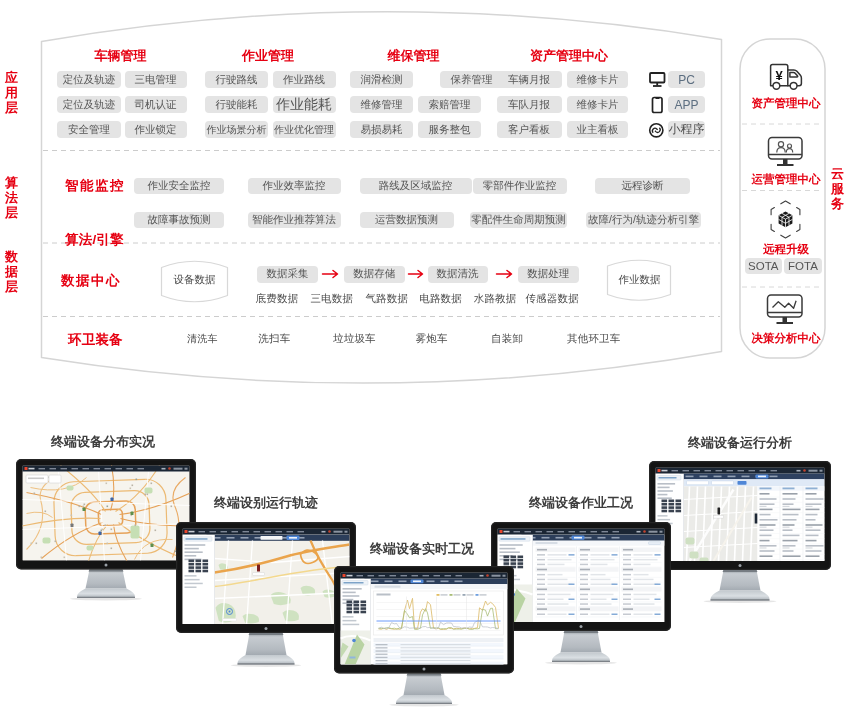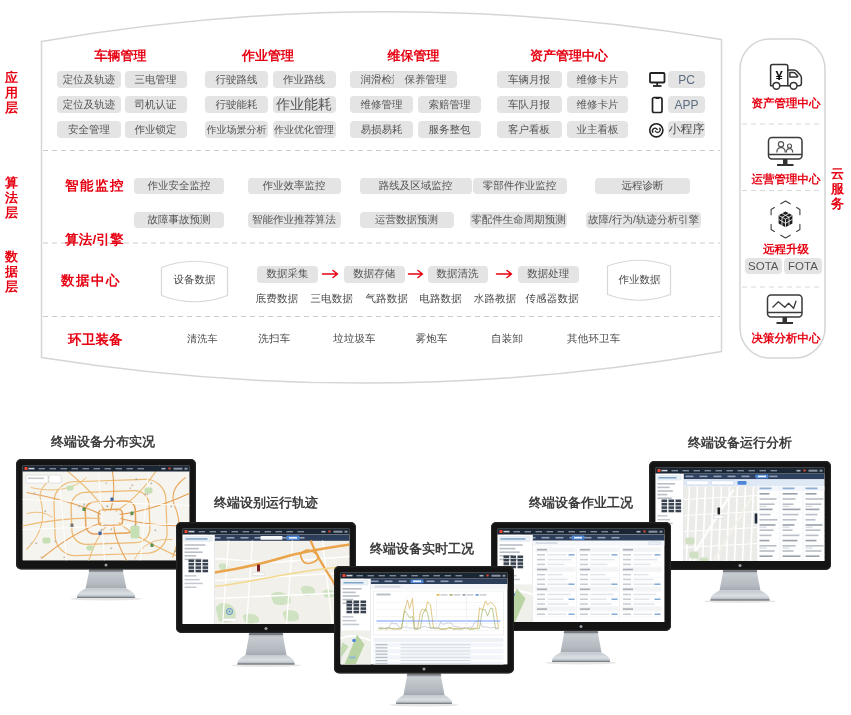--- a/index.html
+++ b/index.html
@@ -142,21 +142,21 @@
 <div class="pill" style="left:272.5px;top:96px;width:63px;font-size:14px">作业能耗</div>
 
 <div class="pill" style="left:272.5px;top:121px;width:63px;font-size:10px">作业优化管理</div>
 
 <div class="pill" style="left:350px;top:71px;width:63px;font-size:10.5px">润滑检测</div>
 
 <div class="pill" style="left:350px;top:96px;width:63px;font-size:10.5px">维修管理</div>
 
 <div class="pill" style="left:350px;top:121px;width:63px;font-size:10.5px">易损易耗</div>
 
-<div class="pill" style="left:394px;top:71px;width:63px;font-size:10.5px">保养管理</div>
+<div class="pill" style="left:440px;top:71px;width:63px;font-size:10.5px">保养管理</div>
 
 <div class="pill" style="left:418px;top:96px;width:63px;font-size:10.5px">索赔管理</div>
 
 <div class="pill" style="left:418px;top:121px;width:63px;font-size:10.5px">服务整包</div>
 
 <div class="pill" style="left:496.5px;top:71px;width:65px;font-size:10.5px">车辆月报</div>
 
 <div class="pill" style="left:496.5px;top:96px;width:65px;font-size:10.5px">车队月报</div>
 
 <div class="pill" style="left:496.5px;top:121px;width:65px;font-size:10.5px">客户看板</div>

